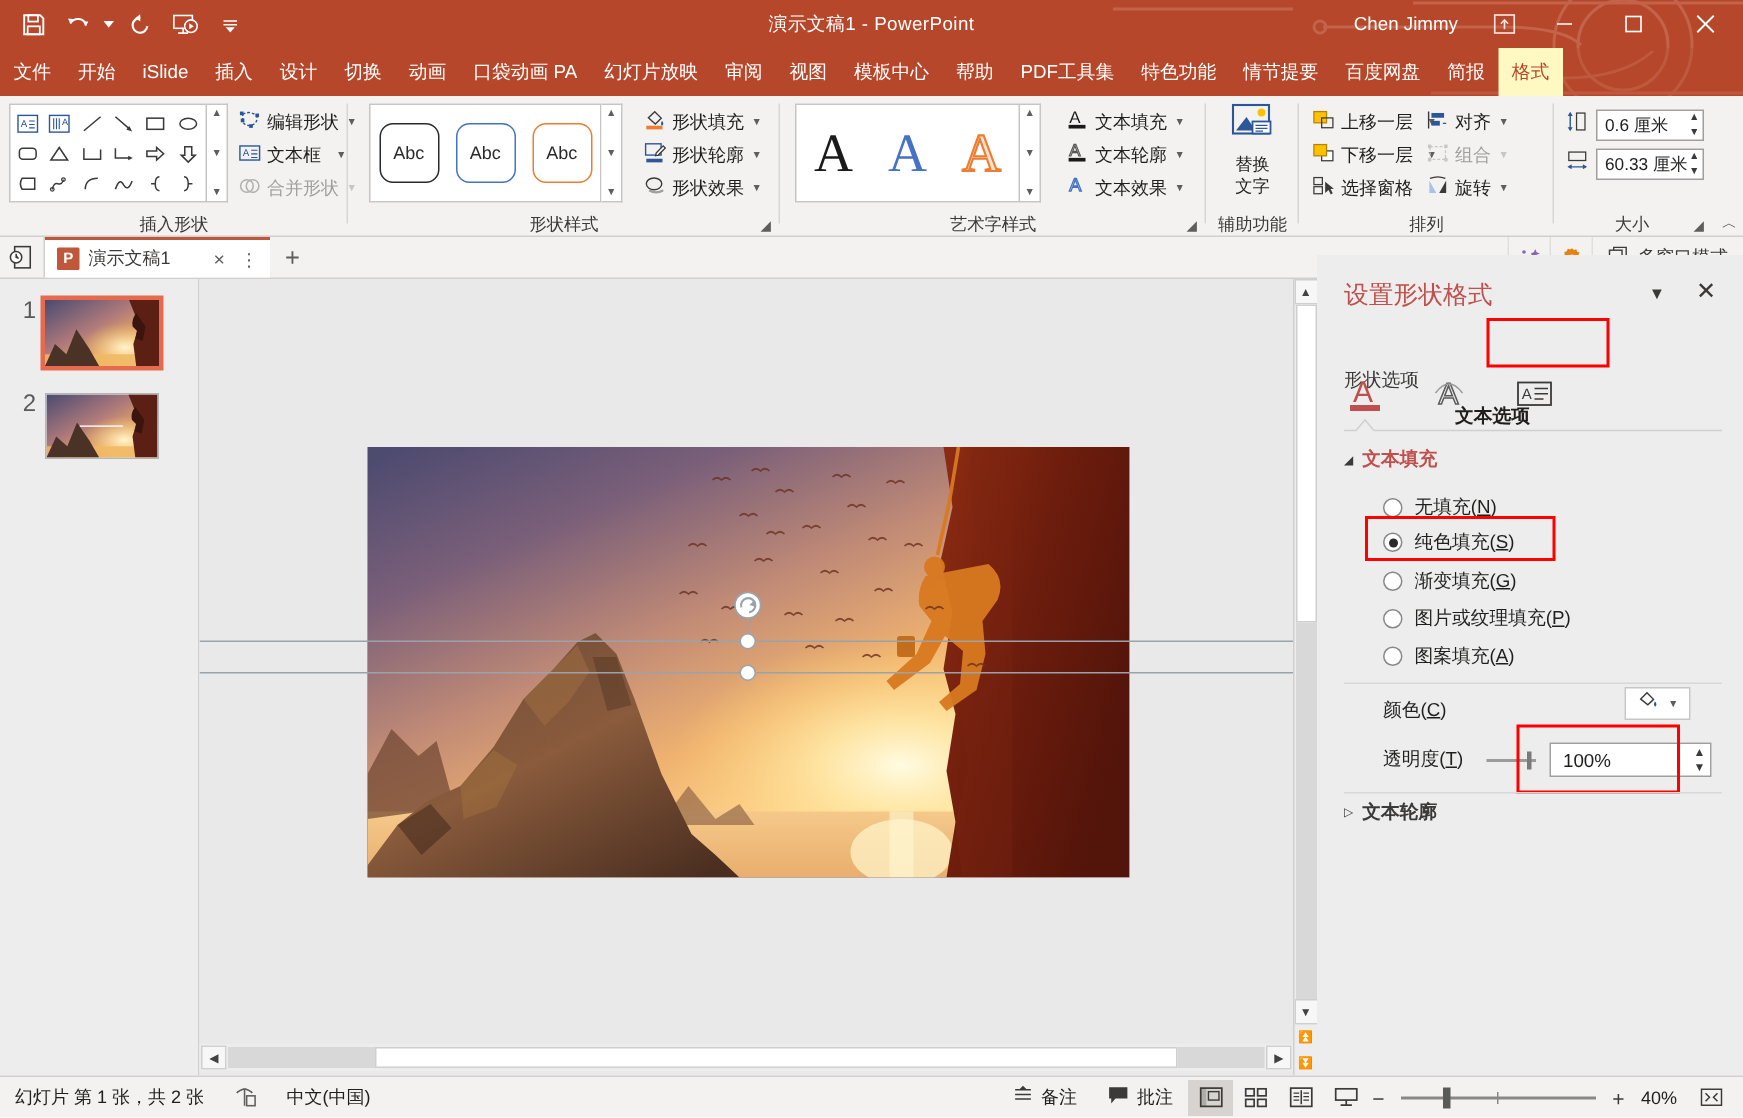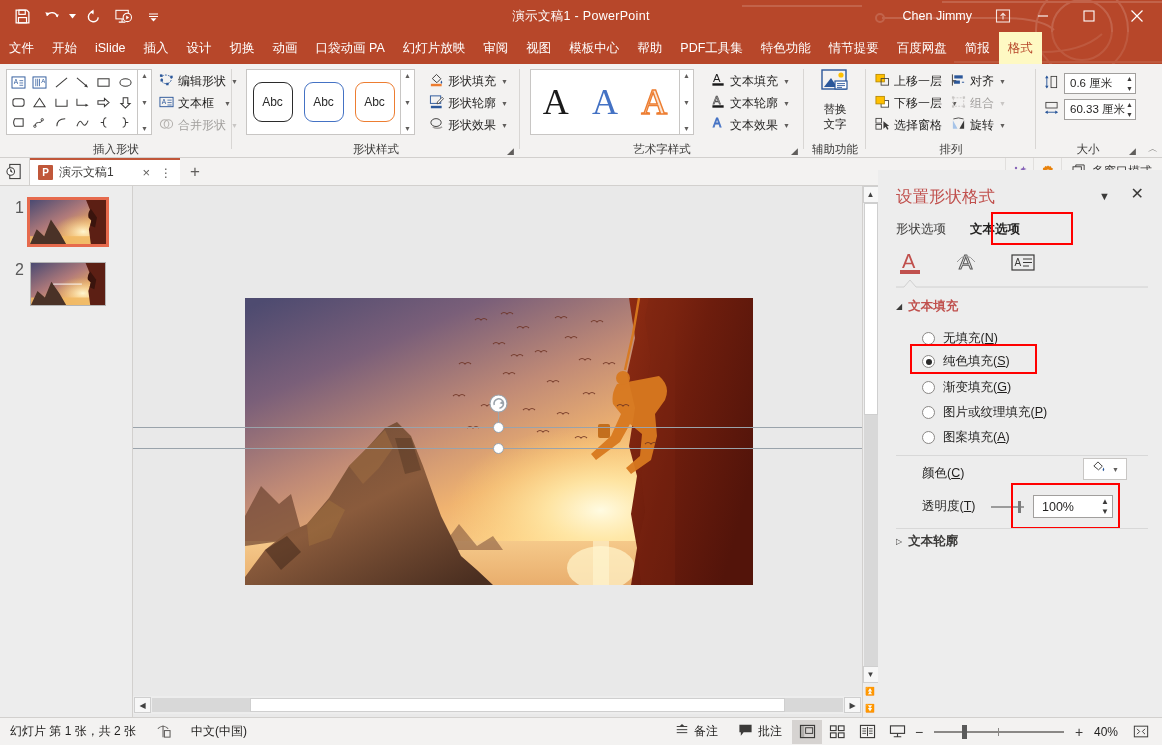--- a/index.html
+++ b/index.html
@@ -229,21 +229,21 @@
   .radio .dot { width: 6px; height: 6px; border-radius: 50%; background: #2b2b2b; }
   .lbl-u { text-decoration: underline; }
   .fp-row-label { position: absolute; left: 44px; font-size: 12.5px; color: #201f1e; }
   .color-btn {
     position: absolute; width: 44px; height: 22px; background: #fff; border: 1px solid #c8c6c4;
     display: flex; align-items: center; justify-content: center; gap: 3px;
   }
   .slider-track { position: absolute; height: 2px; background: #9b9b9b; }
   .slider-knob { position: absolute; width: 3px; height: 12px; background: #7a7a7a; }
   .num-box {
-    position: absolute; width: 80px; height: 23px; background: #fff; border: 1px solid #a19f9d;
+    position: absolute; width: 108px; height: 23px; background: #fff; border: 1px solid #a19f9d;
     display: flex; align-items: center; padding-left: 8px; font-size: 12.5px; color: #201f1e;
   }
   .num-arrows { position: absolute; right: 3px; top: 2px; display: flex; flex-direction: column; gap: 3px; }
   .num-arrows span { font-size: 8px; line-height: 7px; color: #3b3a39; }
   .fp-sep2 { position: absolute; left: 18px; width: 252px; height: 1px; background: #d8d8d8; }
 
   
   .statusbar {
     position: absolute; top: 717px; left: 0; width: 1162px; height: 28px;
     background: #f3f2f1; border-top: 1px solid #d2d0ce;
@@ -969,21 +969,21 @@
     <div class="hs-arrow">▶</div>
   </div>
 
   <div class="fmtpane">
     <div class="fp-title">设置形状格式</div>
     <div class="fp-caret">▼</div>
     <div class="fp-close">✕</div>
 
     <div class="fp-tabs">
       <div class="fp-tab">形状选项</div>
-      <div class="fp-tab sel" style="padding-left:8px;padding-right:8px;">文本选项</div>
+      <div class="fp-tab sel" style="padding-left:8px;padding-right:8px;margin-top:48px;">文本选项</div>
     </div>
     <div class="hl-box" style="left:113px; top:42px; width:82px; height:33px;"></div>
 
     <div class="fp-icons">
       <div class="fp-icon">
         <svg width="26" height="28" viewBox="0 0 26 28">
             <text x="4" y="20" font-size="20" font-family="Liberation Sans" fill="#c0504d">A</text>
             <rect x="2" y="22" width="20" height="4" fill="#c0504d"></rect>
           </svg>
       </div>

